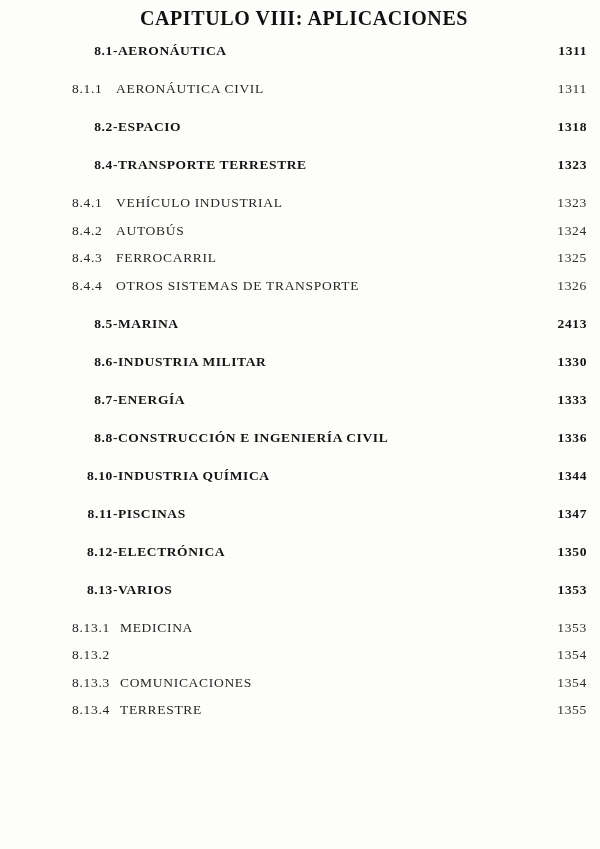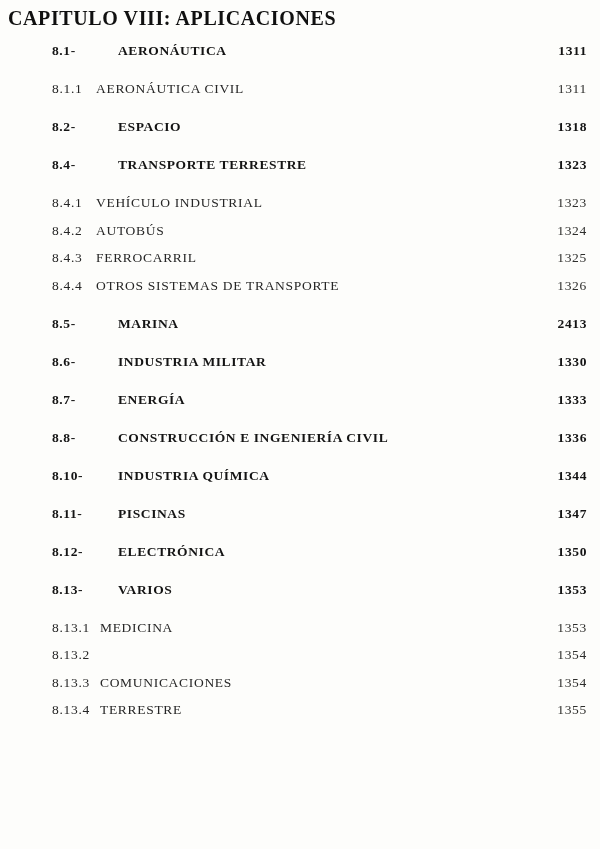--- a/index.html
+++ b/index.html
@@ -20,20 +20,21 @@
     height: 849px;
   }
   h1.doc-title {
     margin: 8px 0 0 8px;
     font-size: 20px;
     line-height: 21px;
     font-weight: bold;
     letter-spacing: 0.6px;
     color: #101010;
     white-space: nowrap;
+    text-align: center;
   }
   .toc {
     margin: 0;
   }
   .row {
     display: flex;
     align-items: baseline;
     height: 14px;
     line-height: 14px;
     margin-top: 24px;
@@ -47,29 +48,30 @@
     margin-top: 13.5px;
   }
   .row.main {
     padding-left: 52px;
     font-weight: bold;
     font-size: 13.5px;
     letter-spacing: 0.6px;
     color: #141414;
   }
   .row.sub {
-    padding-left: 52px;
+    padding-left: 72px;
     font-size: 13.5px;
     letter-spacing: 0.7px;
     color: #262626;
     font-family: Liberation Serif, serif;
   }
   .row.main .num {
     width: 66px;
     flex: 0 0 auto;
+    text-align: right;
   }
   .row.sub .num {
     min-width: 34px;
     margin-right: 10px;
     flex: 0 0 auto;
   }
   .label {
     flex: 0 1 auto;
   }
   .page-num {

